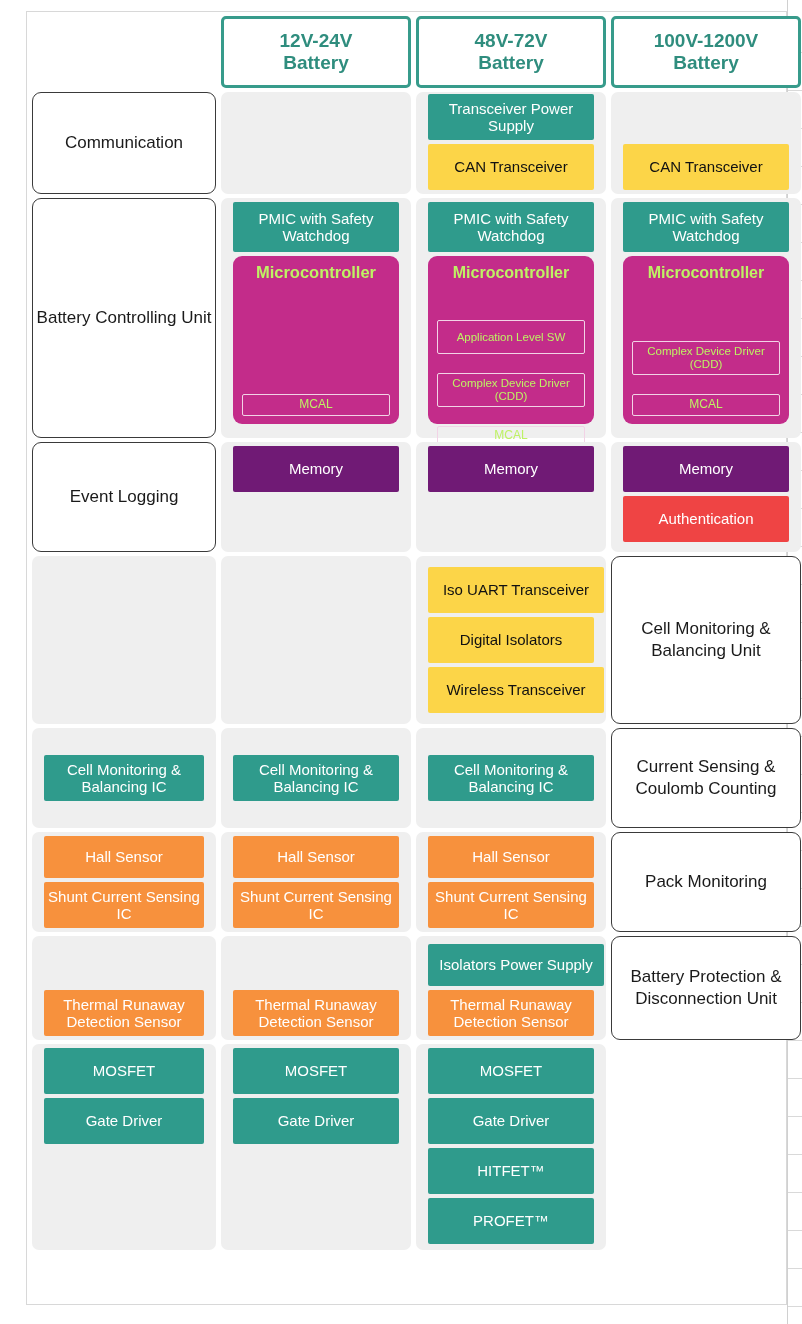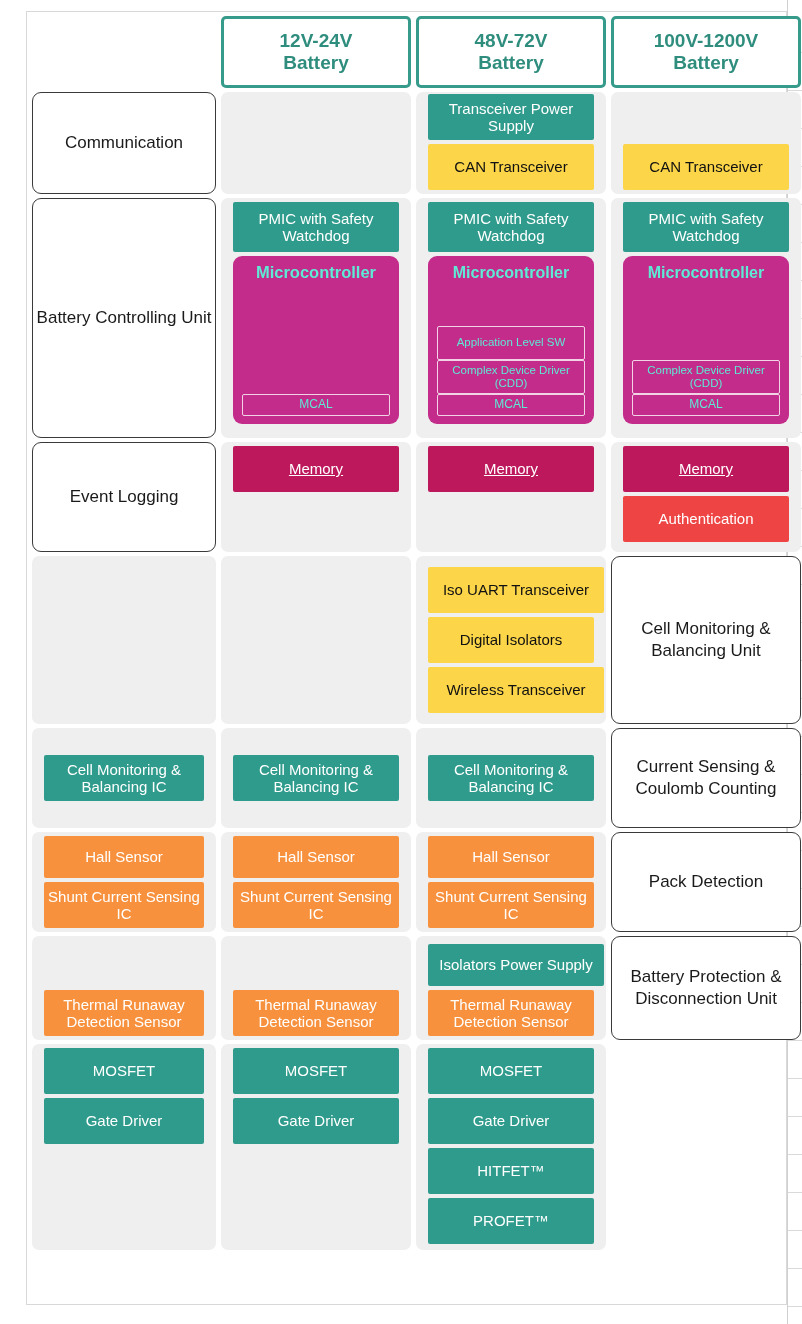--- a/index.html
+++ b/index.html
@@ -91,32 +91,32 @@
     line-height:1.16;
     color:#ffffff;
     box-sizing:border-box;
     padding:3px 2px;
     white-space:nowrap;
   }
   .chip.wrap{white-space:normal;}
   .chip.teal{background:#2f9b8c;}
   .chip.yellow{background:#fcd548;color:#111111;}
   .chip.orange{background:#f7913d;}
-  .chip.gray{background:#be185d;text-decoration:underline;}
+  .chip.gray{background:#701a75;}
   .chip.green{background:#ef4444;}
 
   
   .mcu{
     background:#c32c8a;
     border-radius:9px;
     box-sizing:border-box;
     display:flex;flex-direction:column;
     padding:7px 9px 8px 9px;
-    gap:0;
-    color:#5eead4;
+    gap:19px;
+    color:#bef264;
   }
   .mcu .mcu-title{
     font-weight:bold;font-size:16px;text-align:center;
     line-height:1.2;
   }
   .mcu .spacer{flex:1 1 auto;}
   .mcu .sub{
     border:1.4px solid #f2d3e6;
     border-radius:2px;
     font-size:11.5px;
@@ -319,21 +319,21 @@
       </div>
       <div class="cell center">
         <div class="chip orange" style="height: 42px; min-height: 42px;">
           <span>Hall Sensor</span>
         </div>
         <div class="chip orange wrap" style="height: 46px; min-height: 46px;">
           <span>Shunt Current Sensing IC</span>
         </div>
       </div>
       <div class="rowlabel">
-        <span>Pack Detection</span>
+        <span>Pack Monitoring</span>
       </div>
       <div class="cell bottom">
         <div class="chip orange wrap" style="height: 46px; min-height: 46px;">
           <span>Thermal Runaway Detection Sensor</span>
         </div>
       </div>
       <div class="cell bottom">
         <div class="chip orange wrap" style="height: 46px; min-height: 46px;">
           <span>Thermal Runaway Detection Sensor</span>
         </div>

